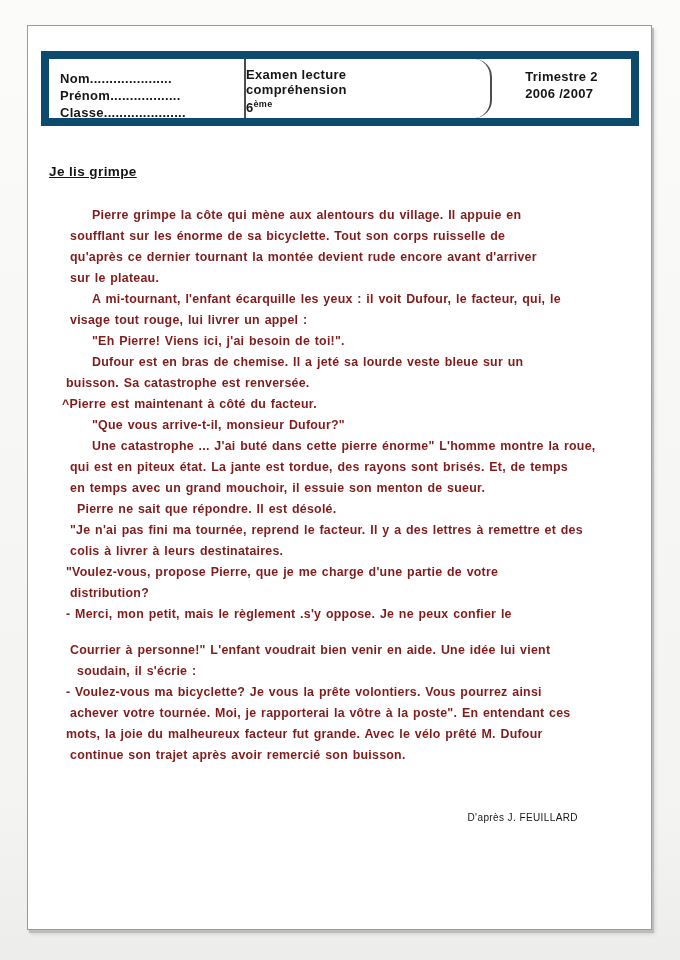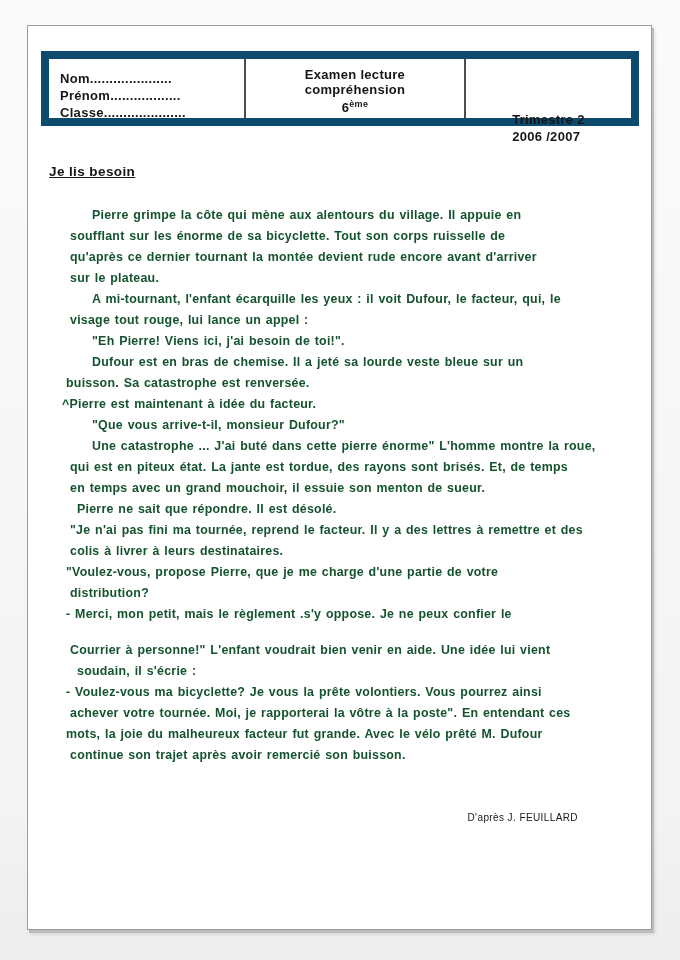--- a/index.html
+++ b/index.html
@@ -45,37 +45,36 @@
     font-size: 13px;
     letter-spacing: 0.3px;
   }
   .cell-id {
     width: 197px;
     padding: 11px 0 0 11px;
     line-height: 17px;
     border-right: 2px solid #4d4d4d;
   }
   .cell-title {
-    width: 220px;
+    width: 246px;
     border-right: 2px solid #4d4d4d;
-    text-align: center;
     display: flex;
     flex-direction: column;
     justify-content: flex-end;
     padding-bottom: 3px;
     line-height: 15px;
+    border-radius: 18px;
   }
   .cell-term {
     flex: 1;
-    padding-top: 27px;
+    padding-top: 9px;
     line-height: 17px;
     display: flex;
     flex-direction: column;
     align-items: center;
-    margin-top: 25px;
   }
   .cell-term .term-inner { text-align: left; }
   .grade-sup {
     font-size: 9px;
     vertical-align: super;
   }
   .section-heading {
     position: absolute;
     left: 21px;
     top: 138px;
@@ -93,21 +92,21 @@
     box-sizing: border-box;
   }
   .line {
     font-weight: bold;
     font-size: 12.4px;
     line-height: 21px;
     height: 21px;
     letter-spacing: 0.25px;
     word-spacing: 1px;
     white-space: nowrap;
-    color: #14532d;
+    color: #7f1d1d;
   }
   .line.ind   { text-indent: 22px; }
   .line.i-sm  { text-indent: 7px;  }
   .line.o1    { margin-left: -4px; }
   .line.o2    { margin-left: -8px; }
   .line.blank { height: 15px; }
   .attribution {
     position: absolute;
     top: 786px;
     right: 73px;
@@ -134,33 +133,33 @@
         <div><span>6</span><span class="grade-sup">ème</span></div>
       </div>
       <div class="header-cell cell-term">
         <div class="term-inner">
           <div>Trimestre 2</div>
           <div>2006 /2007</div>
         </div>
       </div>
     </div>
 
-    <div class="section-heading">Je lis besoin</div>
+    <div class="section-heading">Je lis grimpe</div>
 
     <div class="text-block">
       <div class="line ind">Pierre grimpe la côte qui mène aux alentours du village. Il appuie en</div>
       <div class="line">soufflant sur les énorme de sa bicyclette. Tout son corps ruisselle de</div>
       <div class="line">qu'après ce dernier tournant la montée devient rude encore avant d'arriver</div>
       <div class="line">sur le plateau.</div>
       <div class="line ind">A mi-tournant, l'enfant écarquille les yeux : il voit Dufour, le facteur, qui, le</div>
-      <div class="line">visage tout rouge, lui lance un appel :</div>
+      <div class="line">visage tout rouge, lui livrer un appel :</div>
       <div class="line ind">"Eh Pierre! Viens ici, j'ai besoin de toi!".</div>
       <div class="line ind">Dufour est en bras de chemise. Il a jeté sa lourde veste bleue sur un</div>
       <div class="line o1">buisson. Sa catastrophe est renversée.</div>
-      <div class="line o2">^Pierre est maintenant à idée du facteur.</div>
+      <div class="line o2">^Pierre est maintenant à côté du facteur.</div>
       <div class="line ind">"Que vous arrive-t-il, monsieur Dufour?"</div>
       <div class="line ind">Une catastrophe ... J'ai buté dans cette pierre énorme" L'homme montre la roue,</div>
       <div class="line">qui est en piteux état. La jante est tordue, des rayons sont brisés. Et, de temps</div>
       <div class="line">en temps avec un grand mouchoir, il essuie son menton de sueur.</div>
       <div class="line i-sm">Pierre ne sait que répondre. Il est désolé.</div>
       <div class="line">"Je n'ai pas fini ma tournée, reprend le facteur. Il y a des lettres à remettre et des</div>
       <div class="line">colis à livrer à leurs destinataires.</div>
       <div class="line o1">"Voulez-vous, propose Pierre, que je me charge d'une partie de votre</div>
       <div class="line">distribution?</div>
       <div class="line o1">- Merci, mon petit, mais le règlement .s'y oppose. Je ne peux confier le</div>

